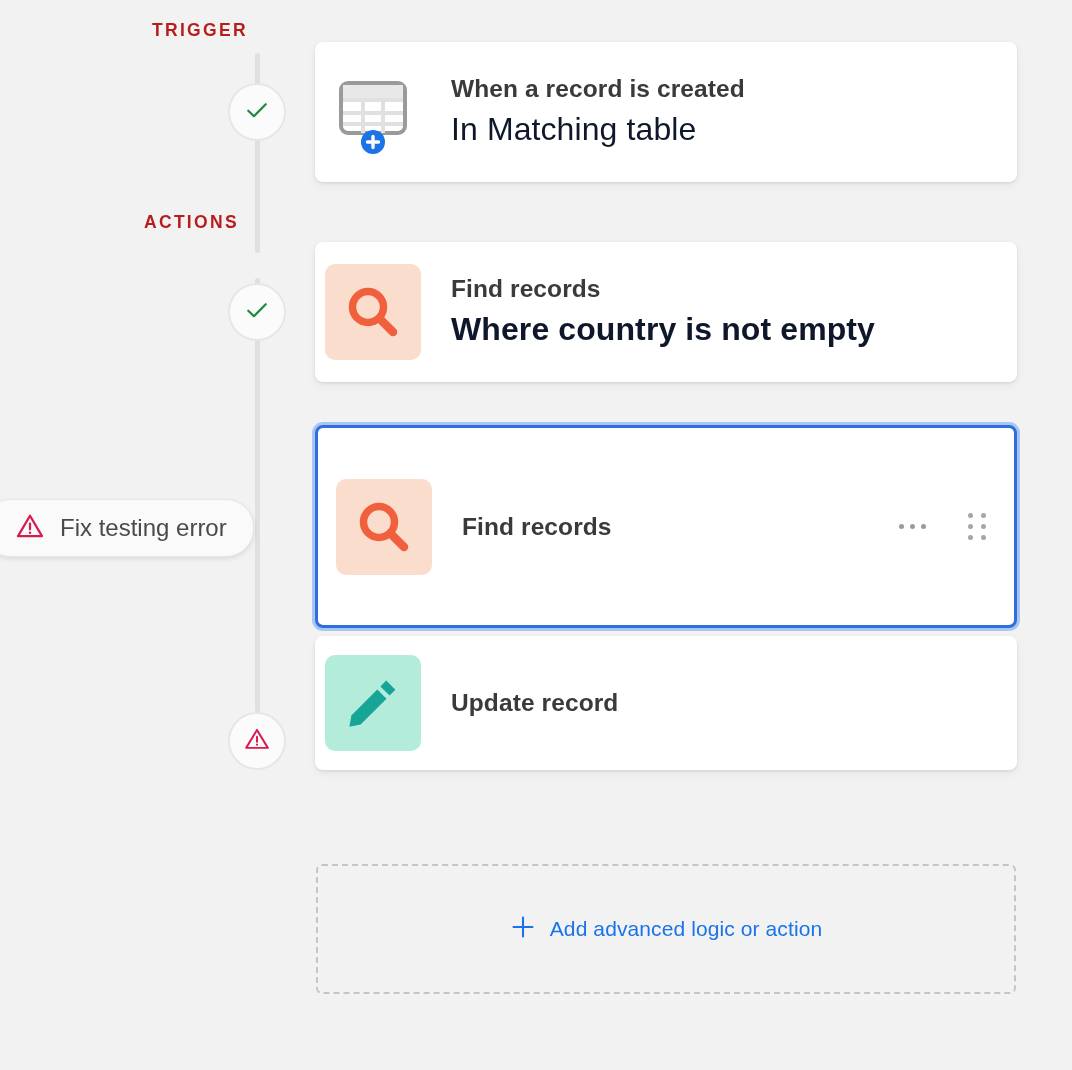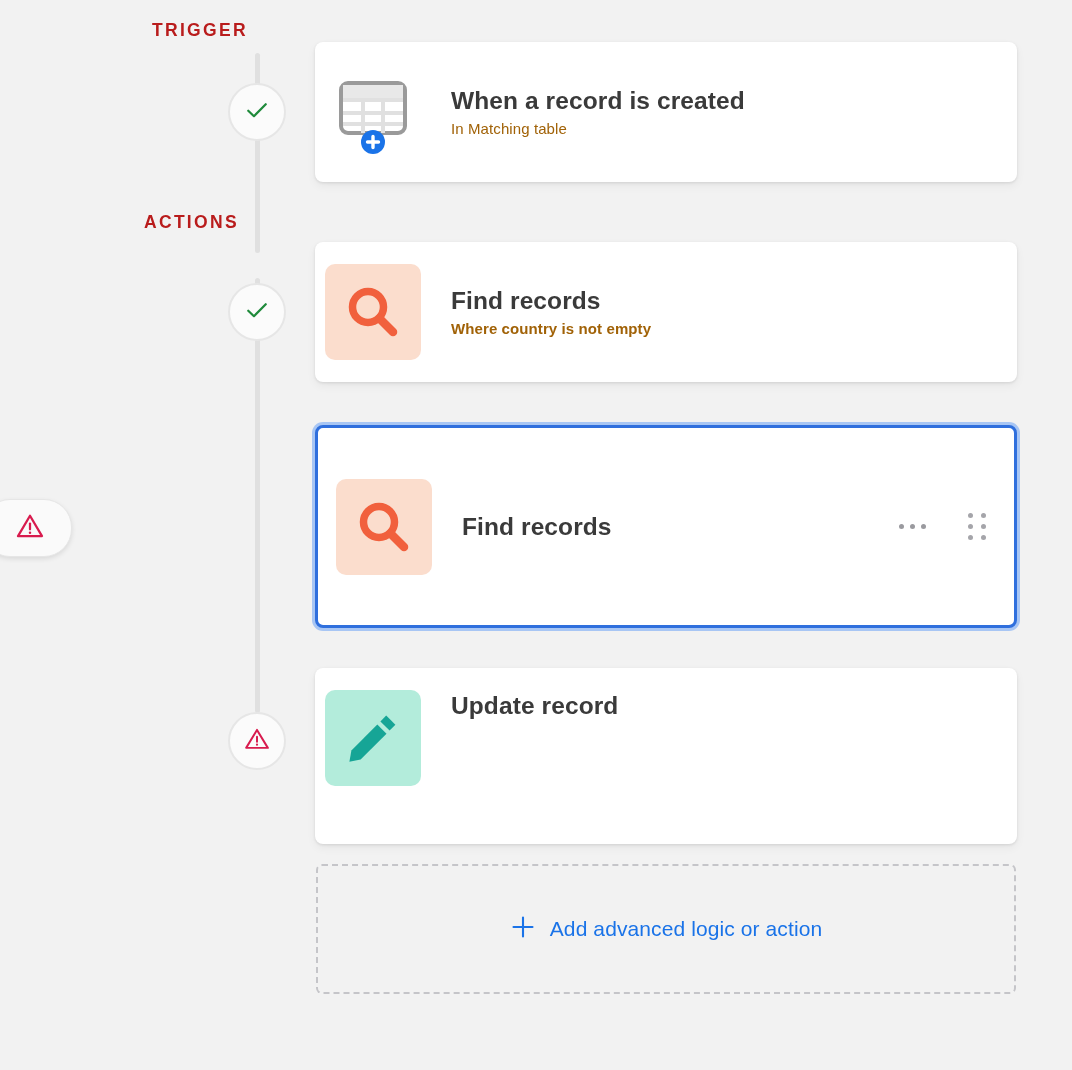--- a/index.html
+++ b/index.html
@@ -78,21 +78,21 @@
   .card.trigger-card { top: 42px;  height: 140px; align-items: center; }
   .card.card-find-1  { top: 242px; height: 140px; align-items: center; }
   .card.card-find-2  {
     top: 425px;
     height: 203px;
     align-items: center;
     border: 3px solid #2f6fdd;
     box-shadow: 0 0 0 3px #a8c6f4;
     padding: 20px 24px 20px 18px;
   }
-  .card.card-update  { top: 668px; height: 176px; }
+  .card.card-update  { top: 636px; height: 134px; align-items: center; }
 
   
   .icon-tile {
     width: 96px;
     height: 96px;
     border-radius: 10px;
     flex: 0 0 96px;
     display: flex;
     align-items: center;
     justify-content: center;
@@ -111,22 +111,22 @@
     min-width: 0;
   }
   .card-title {
     font-size: 24.5px;
     font-weight: bold;
     color: #3a3a3a;
     line-height: 1.28;
     letter-spacing: 0.1px;
   }
   .card-sub {
-    font-size: 15px;
-    color: #a16207;
+    font-size: 32px;
+    color: #0f172a;
     line-height: 1.35;
     margin-top: 3px;
     letter-spacing: 0.1px;
     max-width: 350px;
   }
   .card-sub.wide { max-width: 600px; font-weight: bold; }
 
   
   .card-controls {
     display: flex;
@@ -317,20 +317,21 @@
   </div>
 
   <div class="fix-pill">
     <span>
       <svg width="30" height="30" viewBox="0 0 24 24" fill="none">
         <path d="M12 3.8 L21.6 20.1 H2.4 Z" stroke="#d81b4e" stroke-width="1.8" stroke-linejoin="round" fill="none"></path>
         <path d="M12 10 V14.6" stroke="#d81b4e" stroke-width="1.8" stroke-linecap="round"></path>
         <circle cx="12" cy="17.3" r="1" fill="#d81b4e"></circle>
       </svg>
     </span>
+    <span class="fix-pill-text">Fix testing error</span>
   </div>
 
   <div class="add-btn">
     <span class="plus-icon">
       <svg width="26" height="26" viewBox="0 0 26 26" fill="none">
         <path d="M13 3.5 V22.5 M3.5 13 H22.5" stroke="#1a73e8" stroke-width="2.1" stroke-linecap="round"></path>
       </svg>
     </span>
     <span class="add-btn-label">Add advanced logic or action</span>
   </div>

